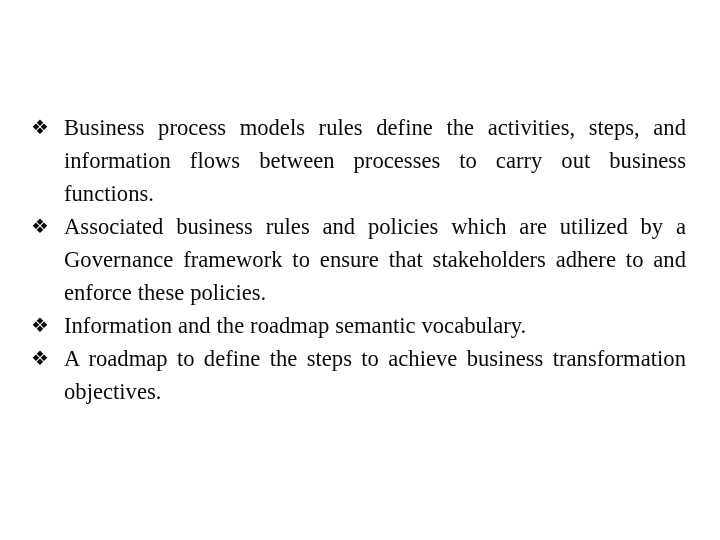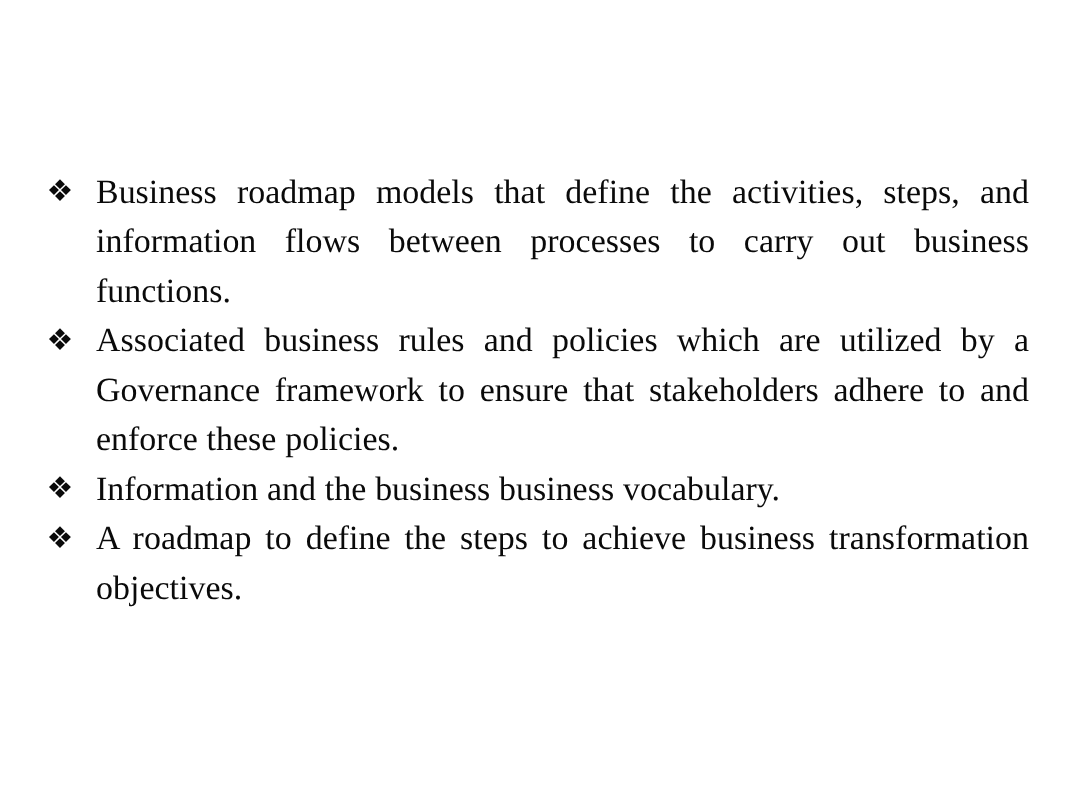--- a/index.html
+++ b/index.html
@@ -69,31 +69,31 @@
 </style>
 </head>
 <body>
 
 <div id="slide">
 
   <ul id="bullet-list">
 
     <li class="bullet-item">
       <span class="bullet-marker">❖</span>
-      <span class="bullet-text">Business roadmap models that define the activities, steps, and information flows between processes to carry out business functions.</span>
+      <span class="bullet-text">Business process models rules define the activities, steps, and information flows between processes to carry out business functions.</span>
     </li>
 
     <li class="bullet-item">
       <span class="bullet-marker">❖</span>
       <span class="bullet-text">Associated business rules and policies which are utilized by a Governance framework to ensure that stakeholders adhere to and enforce these policies.</span>
     </li>
 
     <li class="bullet-item">
       <span class="bullet-marker">❖</span>
-      <span class="bullet-text">Information and the business business vocabulary.</span>
+      <span class="bullet-text">Information and the roadmap semantic vocabulary.</span>
     </li>
 
     <li class="bullet-item">
       <span class="bullet-marker">❖</span>
       <span class="bullet-text">A roadmap to define the steps to achieve business transformation objectives.</span>
     </li>
 
   </ul>
 
 </div>

